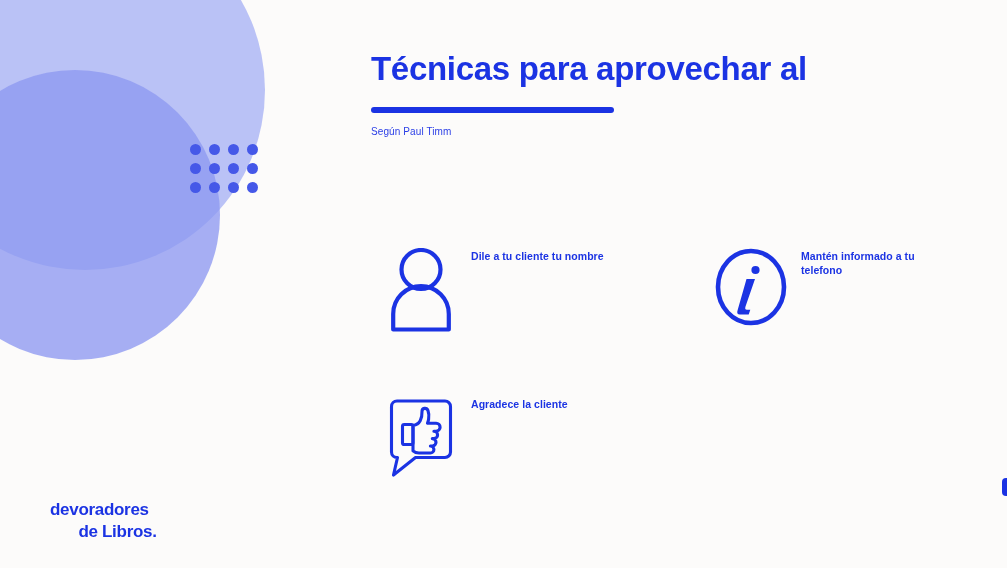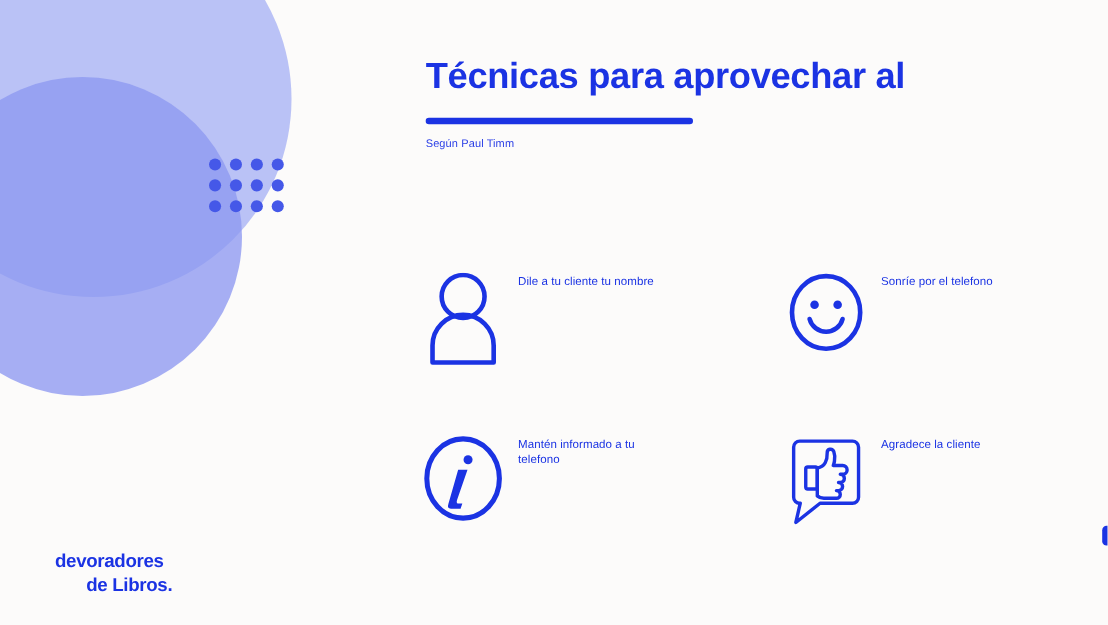--- a/index.html
+++ b/index.html
@@ -12,21 +12,21 @@
   }
   .slide{position:absolute;inset:0;overflow:hidden;}
 
   
   .deco{position:absolute;left:0;top:0;width:300px;height:380px;pointer-events:none;}
   .dot-grid{position:absolute;left:190px;top:144px;display:grid;
             grid-template-columns:repeat(4,19px);grid-template-rows:repeat(3,19px);}
   .dot{width:11px;height:11px;border-radius:50%;background:#4558e8;}
 
   
-  .headline-block{position:absolute;left:371px;top:48px;width:470px;margin-left:16px;}
+  .headline-block{position:absolute;left:371px;top:48px;width:470px;}
   .headline{
     color:#1b33e3;
     font-weight:bold;
     font-size:33px;
     line-height:1.30;
     letter-spacing:-0.3px;
     margin:0;
   }
   .rule{margin-top:16px;width:243px;height:6px;background:#1b33e3;border-radius:3px;}
   .subtitle{
@@ -37,21 +37,21 @@
   }
 
   
   .tips{position:absolute;left:371px;top:240px;width:620px;
         display:grid;grid-template-columns:330px 290px;grid-template-rows:148px 148px;}
   .tip{display:flex;align-items:flex-start;}
   .tip-icon{width:100px;flex:0 0 100px;display:flex;justify-content:center;
             align-items:flex-start;padding-top:8px;}
   .tip-label{
     color:#1b33e3;
-    font-weight:normal;
+    font-weight:bold;
     font-size:10.5px;
     line-height:1.35;
     letter-spacing:0.05px;
     padding-top:9px;
     max-width:135px;
   }
 
   
   .logo{position:absolute;left:50px;top:499px;width:135px;color:#1b33e3;
         font-weight:bold;font-size:17px;line-height:1.28;letter-spacing:-0.3px;}
@@ -100,31 +100,20 @@
     <div class="tip">
       <div class="tip-icon">
         <svg width="62" height="84" viewBox="0 0 62 84" fill="none" stroke="#1b33e3" stroke-width="4.2">
           <circle cx="31" cy="21.5" r="19.5"></circle>
           <path d="M3.2 81.5 V66 a27.8 27.8 0 0 1 55.6 0 V81.5 Z" stroke-linejoin="round"></path>
         </svg>
       </div>
       <div class="tip-label">Dile a tu cliente tu nombre</div>
     </div>
 
-    <div class="tip">
-      <div class="tip-icon">
-        <svg width="68" height="72" viewBox="0 0 68 72" fill="none" stroke="#1b33e3" stroke-width="4.2">
-          <ellipse cx="34" cy="36" rx="31" ry="33"></ellipse>
-          <circle cx="23.5" cy="29" r="3.9" fill="#1b33e3" stroke="none"></circle>
-          <circle cx="44.5" cy="29" r="3.9" fill="#1b33e3" stroke="none"></circle>
-          <path d="M19 42 a15.5 15.5 0 0 0 30 0" stroke-linecap="round"></path>
-        </svg>
-      </div>
-      <div class="tip-label">Sonríe por el telefono</div>
-    </div>
 
     <div class="tip">
       <div class="tip-icon">
         <svg width="72" height="78" viewBox="0 0 72 78" fill="none" stroke="#1b33e3" stroke-width="4.6">
           <ellipse cx="36" cy="39" rx="33" ry="36"></ellipse>
           <g fill="#1b33e3" stroke="none">
             <circle cx="40.5" cy="22" r="4.1"></circle>
             <path d="M40 31 L30.5 58.5 q-1 3.3 1.4 3.3 h3.4 l-1.6 4.6 h-8.8
                      q-3.7 0-2.3-4.2 L31.5 31 Z"></path>
           </g>

